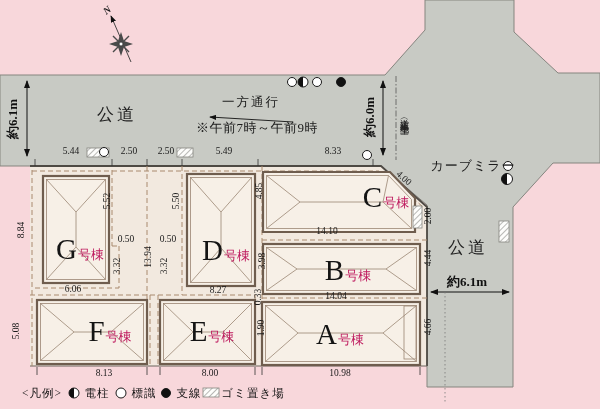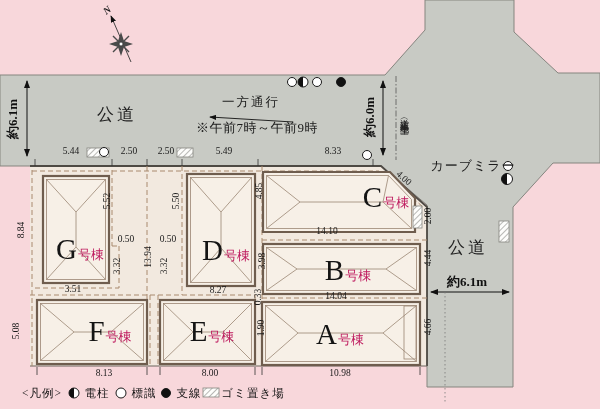--- a/index.html
+++ b/index.html
@@ -200,21 +200,21 @@
   <div class="txt dim" style="left:71px;top:151px;">5.44</div>
   <div class="txt dim" style="left:129px;top:151px;">2.50</div>
   <div class="txt dim" style="left:166px;top:151px;">2.50</div>
   <div class="txt dim" style="left:224px;top:151px;">5.49</div>
   <div class="txt dim" style="left:333px;top:151px;">8.33</div>
   <div class="txt dim rot" style="left:21px;top:230px;">8.84</div>
   <div class="txt dim rot" style="left:16px;top:331px;">5.08</div>
   <div class="txt dim rot" style="left:107px;top:201px;">5.52</div>
   <div class="txt dim" style="left:126px;top:239px;">0.50</div>
   <div class="txt dim rot" style="left:117px;top:266px;">3.32</div>
-  <div class="txt dim" style="left:73px;top:289px;">3.51</div>
+  <div class="txt dim" style="left:73px;top:289px;">6.06</div>
   <div class="txt dim rot" style="left:148px;top:257px;">13.94</div>
   <div class="txt dim rot" style="left:176px;top:201px;">5.50</div>
   <div class="txt dim" style="left:168px;top:239px;">0.50</div>
   <div class="txt dim rot" style="left:164px;top:266px;">3.32</div>
   <div class="txt dim rot" style="left:259px;top:191px;">4.85</div>
   <div class="txt dim rot" style="left:262px;top:261px;">3.98</div>
   <div class="txt dim" style="left:218px;top:290px;">8.27</div>
   <div class="txt dim" style="left:404px;top:178px;transform:translate(-50%,-50%) rotate(42deg);">4.00</div>
   <div class="txt dim rot" style="left:428px;top:216px;">2.00</div>
   <div class="txt dim" style="left:327px;top:231px;">14.10</div>

